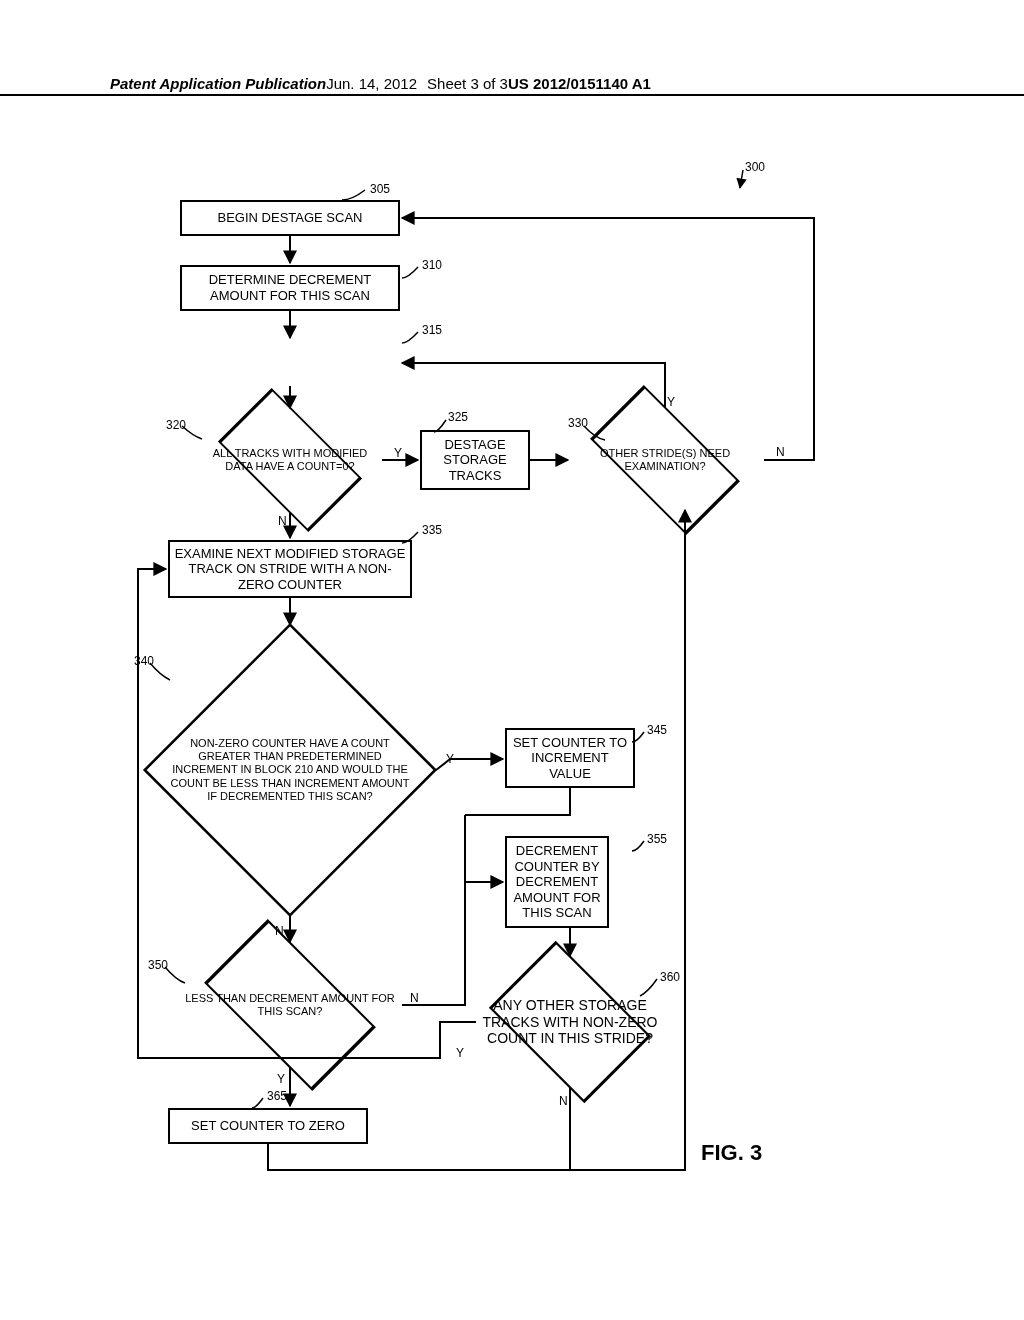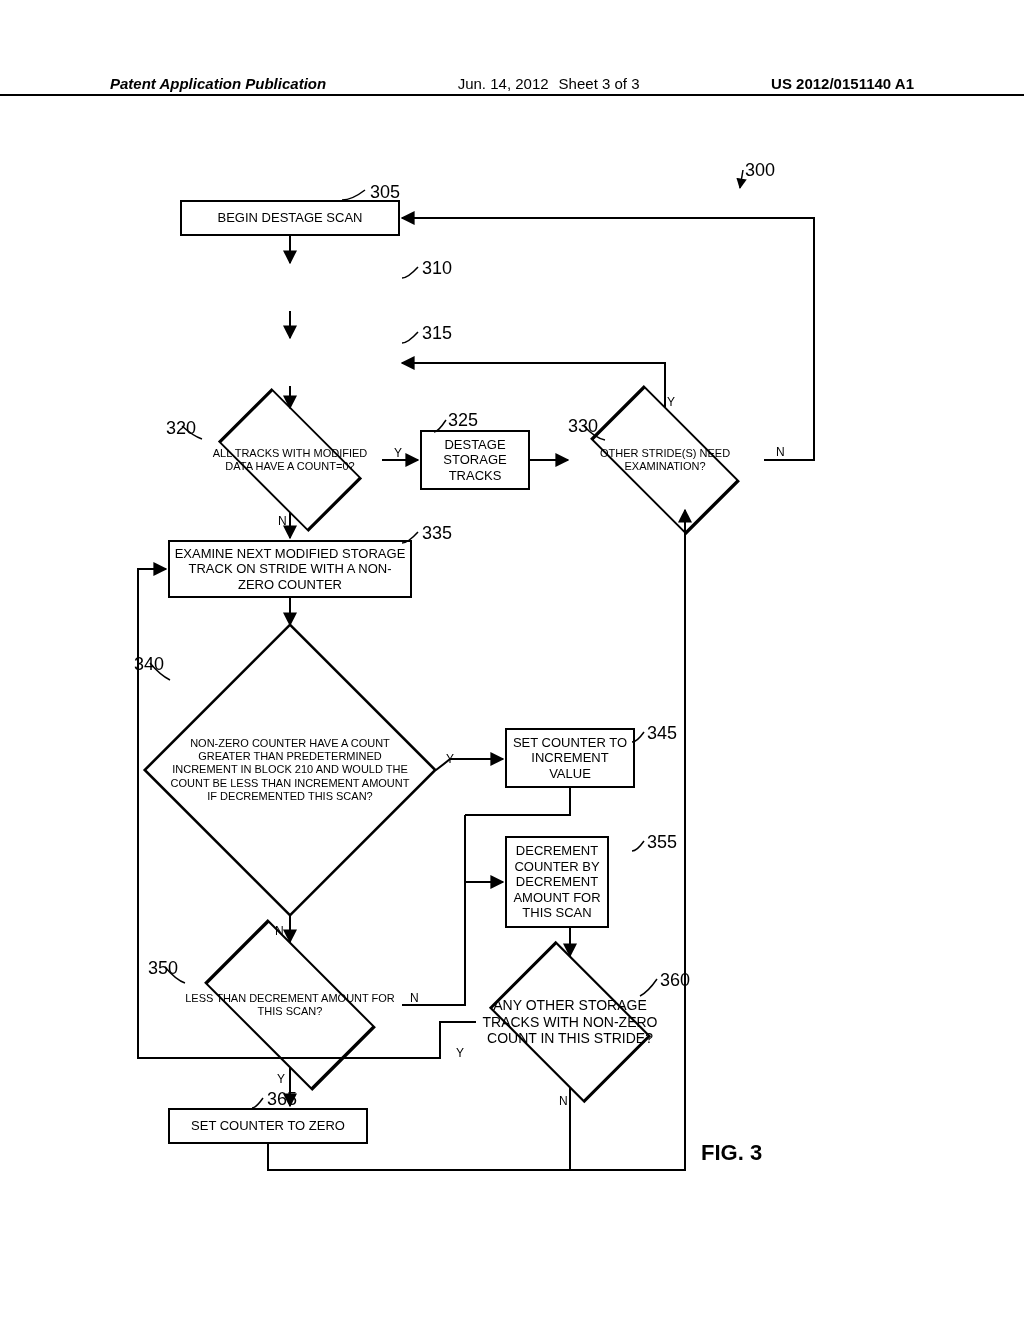--- a/index.html
+++ b/index.html
@@ -11,21 +11,20 @@
     position: relative;
   }
   .header {
     position: absolute;
     top: 68px;
     left: 0;
     right: 0;
     height: 28px;
     border-bottom: 2px solid #000;
     display: flex;
-    justify-content: space-between;
     align-items: flex-end;
     padding: 0 110px 2px 110px;
     font-size: 15px;
   }
   .header .pub { font-weight: bold; font-style: italic; }
   .header .date { font-weight: normal; }
   .header .sheet { font-weight: normal; }
   .header .pubno { font-weight: bold; }
   .canvas {
     position: absolute;
@@ -63,21 +62,21 @@
     line-height: 1.2;
     display: flex;
     align-items: center;
     justify-content: center;
     width: 100%;
     height: 100%;
     padding: 0;
   }
   .ref {
     position: absolute;
-    font-size: 18px;
+    font-size: 12px;
   }
   svg.overlay {
     position: absolute;
     top: 0; left: 0;
     pointer-events: none;
   }
   .ynlabel {
     position: absolute;
     font-size: 12px;
   }
@@ -99,20 +98,21 @@
   <span class="pubno">US 2012/0151140 A1</span>
 </div>
 
 <div class="canvas">
 
   <div class="ref" style="top:-10px; left:625px;">300</div>
 
   <div class="box" style="top:30px; left:60px; width:220px; height:36px;">BEGIN DESTAGE SCAN</div>
   <div class="ref" style="top:12px; left:250px;">305</div>
 
+  <div class="box" style="top:95px; left:60px; width:220px; height:46px;">DETERMINE DECREMENT AMOUNT FOR THIS SCAN</div>
   <div class="ref" style="top:88px; left:302px;">310</div>
 
   <div class="ref" style="top:153px; left:302px;">315</div>
 
   <div class="diamond-wrap" style="top:235px; left:78px; width:184px; height:110px;">
     <div class="diamond" style="top:15px; left:52px; width:80px; height:80px; transform: rotate(45deg) scaleX(1.6) scaleY(0.95);"></div>
     <div class="diamond-text" style="font-size:11px;">ALL TRACKS WITH MODIFIED DATA HAVE A COUNT=0?</div>
   </div>
   <div class="ref" style="top:248px; left:46px;">320</div>
 

